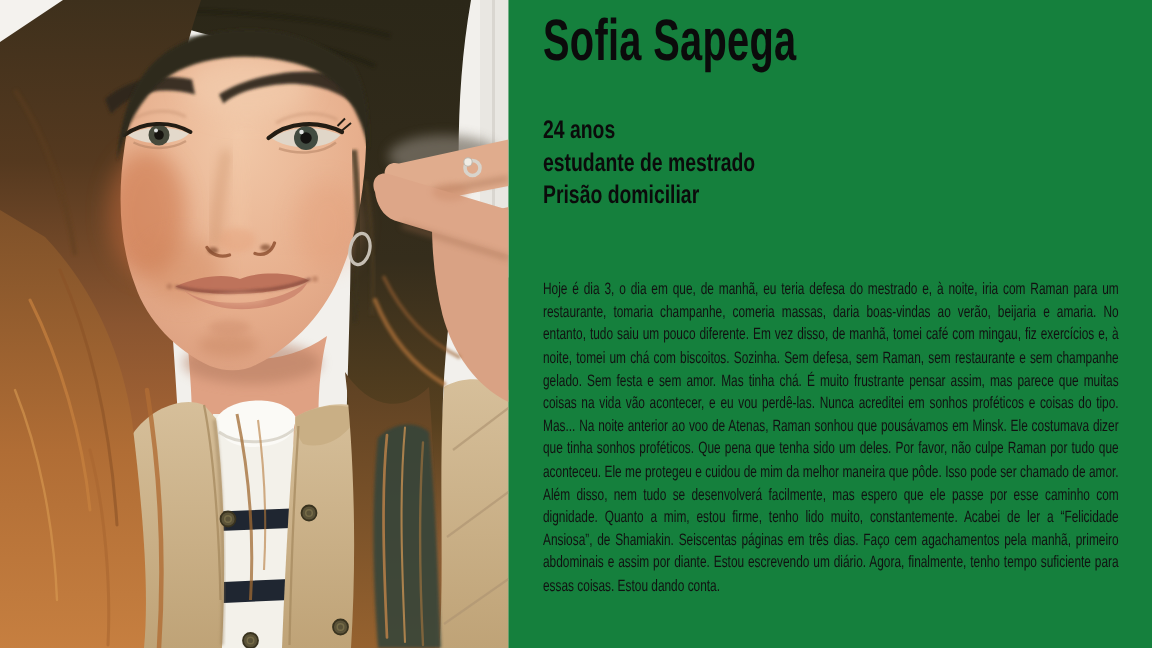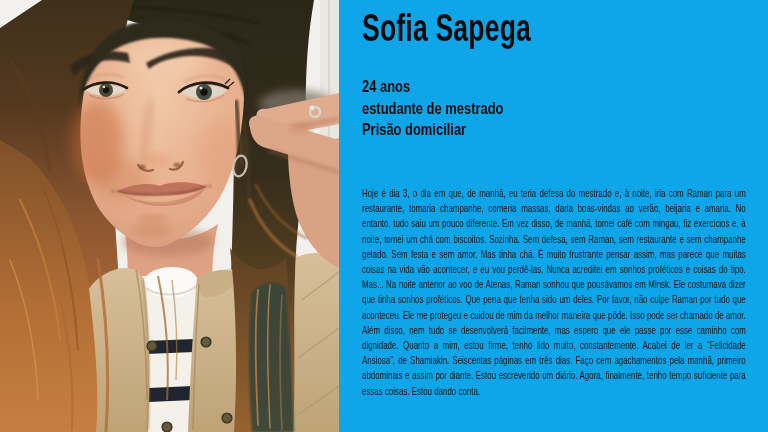--- a/index.html
+++ b/index.html
@@ -1,16 +1,16 @@
 <!DOCTYPE html>
 <html><head>
 <meta charset="utf-8">
 <style>
   html,body{margin:0;padding:0;background:#ffffff;}
-  .page{position:relative;width:768px;height:432px;background:#0ea5e9;overflow:hidden;
+  .page{position:relative;width:768px;height:432px;background:#15803d;overflow:hidden;
         font-family:"Liberation Sans",sans-serif;color:#0b0b0b;}
   .photo{position:absolute;left:0;top:0;width:339px;height:432px;line-height:0;}
   .content{position:absolute;left:362px;top:0;width:400px;height:432px;}
   .name{position:absolute;left:0;top:6px;margin:0;font-size:39px;font-weight:700;
         letter-spacing:.3px;transform:scaleX(.68);transform-origin:0 0;white-space:nowrap;}
   .details{position:absolute;left:0;top:76px;font-size:17px;font-weight:700;
         line-height:21.5px;transform:scaleX(.76);transform-origin:0 0;white-space:nowrap;}
   .bio{position:absolute;left:0;top:186px;width:533px;margin:0;font-size:11px;
         font-weight:400;line-height:15.2px;text-align:justify;color:#111;
         transform:scaleX(.72);transform-origin:0 0;}

